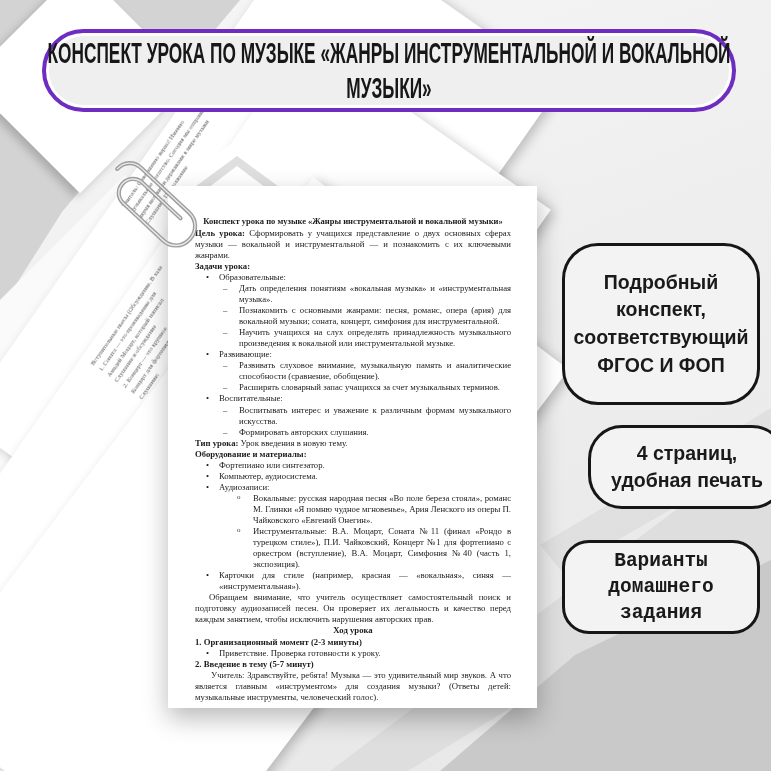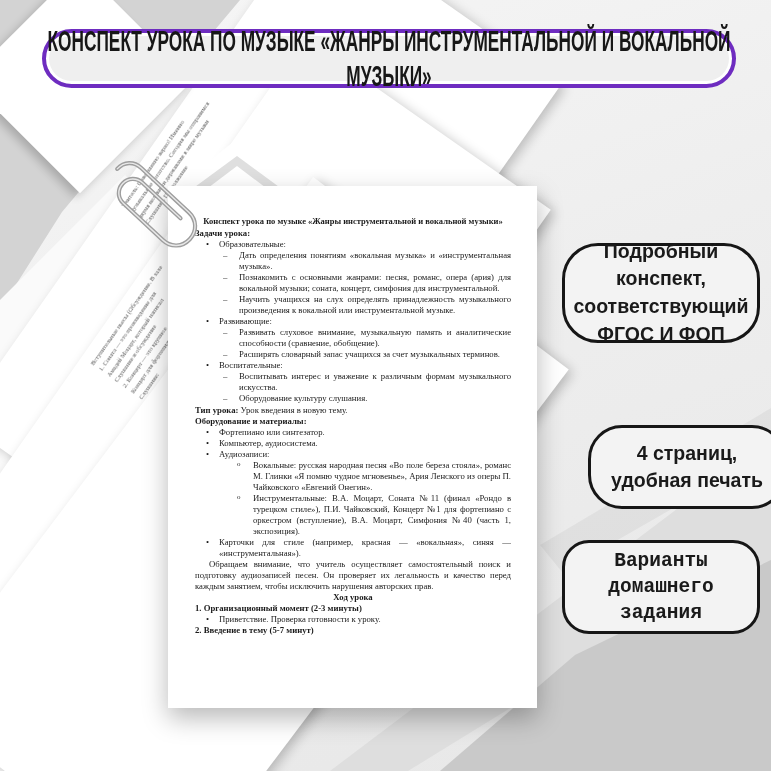--- a/index.html
+++ b/index.html
@@ -50,33 +50,33 @@
   .l2::before{content:"–";position:absolute;left:28px;}
   .l3{position:relative;padding-left:58px;}
   .l3::before{content:"o";position:absolute;left:42px;font-size:7px;}
   .indent{text-indent:16px;}
   .note{text-indent:14px;}
 
   
   .clip{position:absolute;left:124px;top:146px;z-index:40;transform:rotate(-47deg);}
 
   
-  .banner{position:absolute;left:42px;top:29px;width:694px;height:59px;box-sizing:border-box;
+  .banner{position:absolute;left:42px;top:29px;width:694px;height:83px;box-sizing:border-box;
           background:#efefef;border:4px solid #6e2cc0;border-radius:42px;
           box-shadow:inset 0 0 0 3px #ffffff;z-index:50;
           display:flex;align-items:center;justify-content:center;overflow:visible;}
   .banner-text{flex:none;width:960px;text-align:center;transform:scale(0.72,1.22);
                font-weight:bold;font-size:24px;line-height:1.22;color:#171717;letter-spacing:0;}
   .banner-text div{white-space:nowrap;}
 
   
   .badge{position:absolute;box-sizing:border-box;background:#f3f3f3;border:3px solid #161616;
          z-index:50;display:flex;align-items:center;justify-content:center;text-align:center;
          font-weight:bold;color:#1a1a1a;padding:4px 12px;}
-  .badge1{left:562px;top:243px;width:198px;height:100px;border-radius:36px;font-size:19.5px;line-height:1.42;}
+  .badge1{left:562px;top:243px;width:198px;height:162px;border-radius:36px;font-size:19.5px;line-height:1.42;}
   .badge2{left:588px;top:425px;width:198px;height:84px;border-radius:34px;font-size:19.5px;line-height:1.4;}
   .badge3{left:562px;top:540px;width:198px;height:94px;border-radius:27px;font-size:19.5px;line-height:1.35;font-family:Liberation Mono, monospace;}
 </style>
 </head>
 <body>
 
 <div class="stage">
 
   <div class="shape bg-topleft"></div>
   <div class="shape bg-white-band"></div>
@@ -105,44 +105,46 @@
   </div>
   <div class="sheet f3"></div>
 
   <div class="tri tri-outer"></div>
   <div class="tri tri-mid"></div>
   <div class="tri tri-inner"></div>
   <div class="tri-bottom"></div>
 
   <div class="doc">
     <div class="doc-title">Конспект урока по музыке «Жанры инструментальной и вокальной музыки»</div>
+    <p class="just"><span class="b">Цель урока:</span> <span>Сформировать у учащихся представление о двух основных сферах музыки — вокальной и инструментальной — и познакомить с их ключевыми жанрами.</span></p>
     <div class="b">Задачи урока:</div>
     <div class="l1">Образовательные:</div>
     <div class="l2 just">Дать определения понятиям «вокальная музыка» и «инструментальная музыка».</div>
     <div class="l2 just">Познакомить с основными жанрами: песня, романс, опера (ария) для вокальной музыки; соната, концерт, симфония для инструментальной.</div>
     <div class="l2 just">Научить учащихся на слух определять принадлежность музыкального произведения к вокальной или инструментальной музыке.</div>
     <div class="l1">Развивающие:</div>
     <div class="l2 just">Развивать слуховое внимание, музыкальную память и аналитические способности (сравнение, обобщение).</div>
     <div class="l2 just">Расширять словарный запас учащихся за счет музыкальных терминов.</div>
     <div class="l1">Воспитательные:</div>
     <div class="l2 just">Воспитывать интерес и уважение к различным формам музыкального искусства.</div>
-    <div class="l2 just">Оборудование культуру слушания.</div>
+    <div class="l2 just">Формировать авторских слушания.</div>
     <p><span class="b">Тип урока:</span> <span>Урок введения в новую тему.</span></p>
     <div class="b">Оборудование и материалы:</div>
     <div class="l1">Фортепиано или синтезатор.</div>
     <div class="l1">Компьютер, аудиосистема.</div>
     <div class="l1">Аудиозаписи:</div>
     <div class="l3 just">Вокальные: русская народная песня «Во поле береза стояла», романс М. Глинки «Я помню чудное мгновенье», Ария Ленского из оперы П. Чайковского «Евгений Онегин».</div>
     <div class="l3 just">Инструментальные: В.А. Моцарт, Соната №11 (финал «Рондо в турецком стиле»), П.И. Чайковский, Концерт №1 для фортепиано с оркестром (вступление), В.А. Моцарт, Симфония №40 (часть 1, экспозиция).</div>
     <div class="l1 just">Карточки для стиле (например, красная — «вокальная», синяя — «инструментальная»).</div>
     <p class="note i just">Обращаем внимание, что учитель осуществляет самостоятельный поиск и подготовку аудиозаписей песен. Он проверяет их легальность и качество перед каждым занятием, чтобы исключить нарушения авторских прав.</p>
     <div class="b center">Ход урока</div>
     <div class="b">1. Организационный момент (2-3 минуты)</div>
     <div class="l1">Приветствие. Проверка готовности к уроку.</div>
     <div class="b">2. Введение в тему (5-7 минут)</div>
+    <p class="indent just">Учитель: Здравствуйте, ребята! Музыка — это удивительный мир звуков. А что является главным «инструментом» для создания музыки? (Ответы детей: музыкальные инструменты, человеческий голос).</p>
   </div>
 
   <svg class="clip" width="64" height="118" viewBox="0 0 64 118">
     <path d="M32 6 C42 6 49 13 49 23 L49 88 C49 99 41 107 30 107 C19 107 11 99 11 88 L11 34 C11 26 17 20 25 20 C33 20 39 26 39 34 L39 86" fill="none" stroke="#9e9e9e" stroke-width="4.2" stroke-linecap="round"></path>
     <path d="M32 6 C42 6 49 13 49 23 L49 88 C49 99 41 107 30 107 C19 107 11 99 11 88 L11 34 C11 26 17 20 25 20 C33 20 39 26 39 34 L39 86" fill="none" stroke="#e8e8e8" stroke-width="1.4" stroke-linecap="round"></path>
   </svg>
 
   <div class="banner">
     <div class="banner-text">
       <div>КОНСПЕКТ УРОКА ПО МУЗЫКЕ «ЖАНРЫ ИНСТРУМЕНТАЛЬНОЙ И ВОКАЛЬНОЙ</div>

